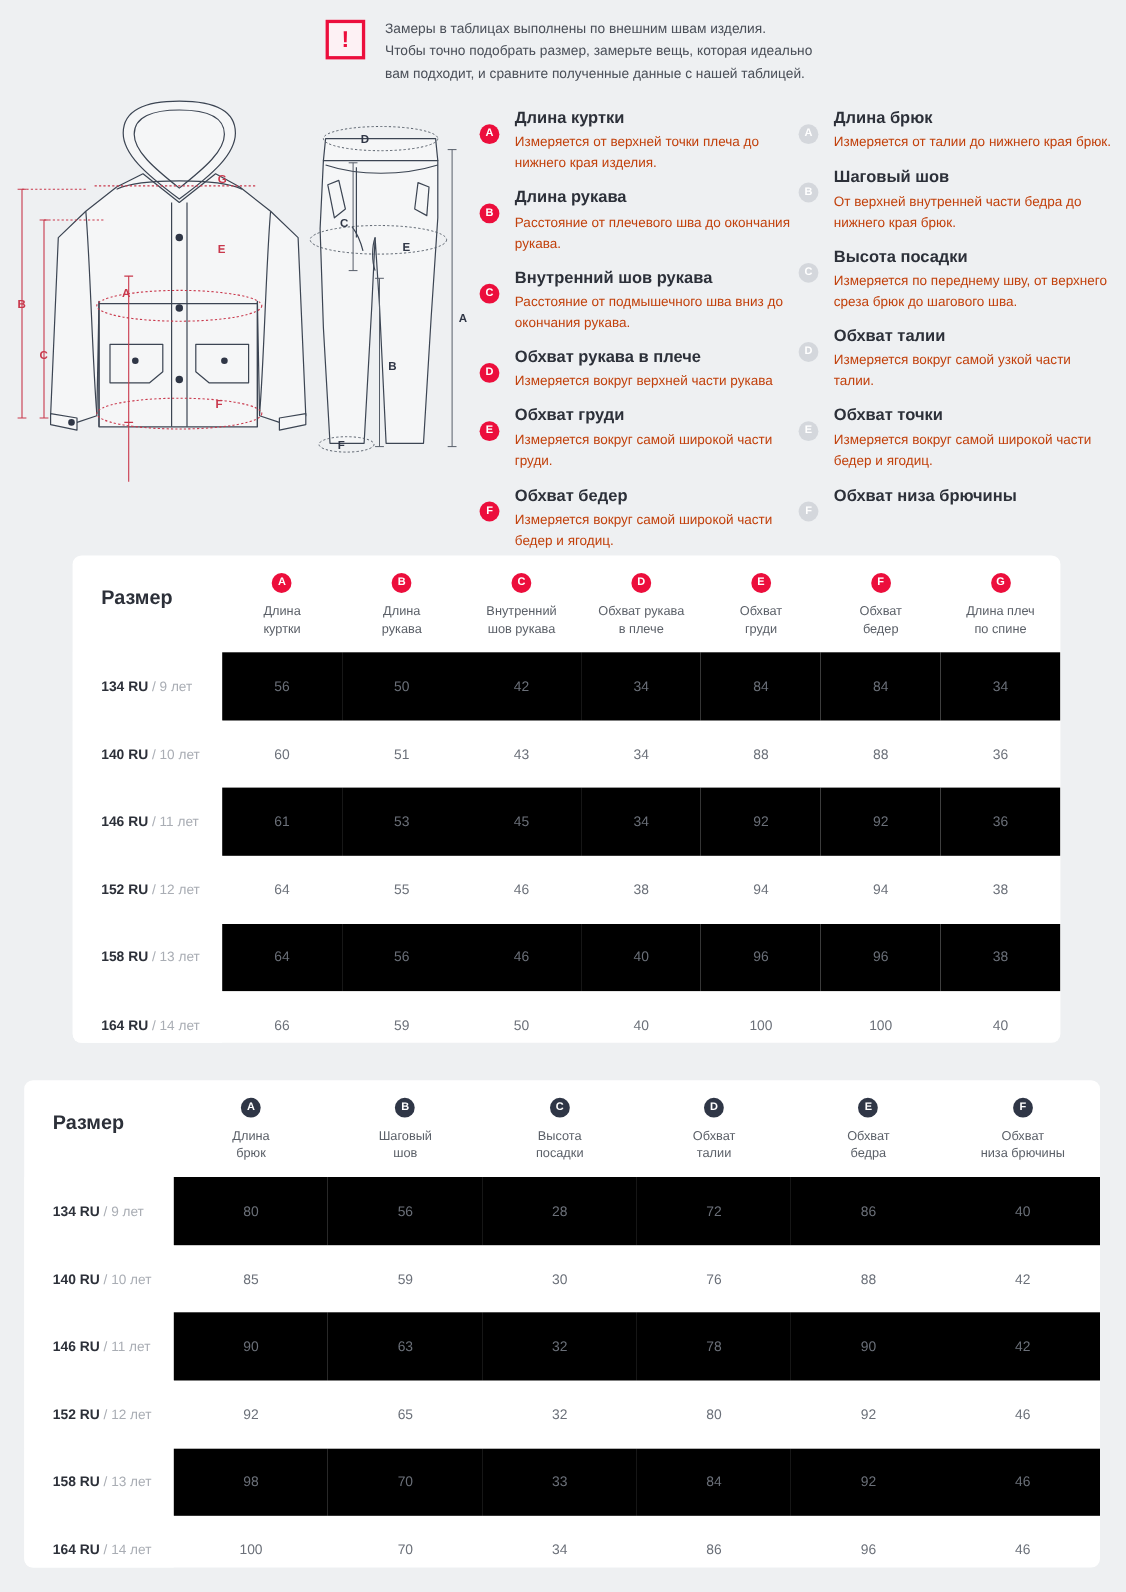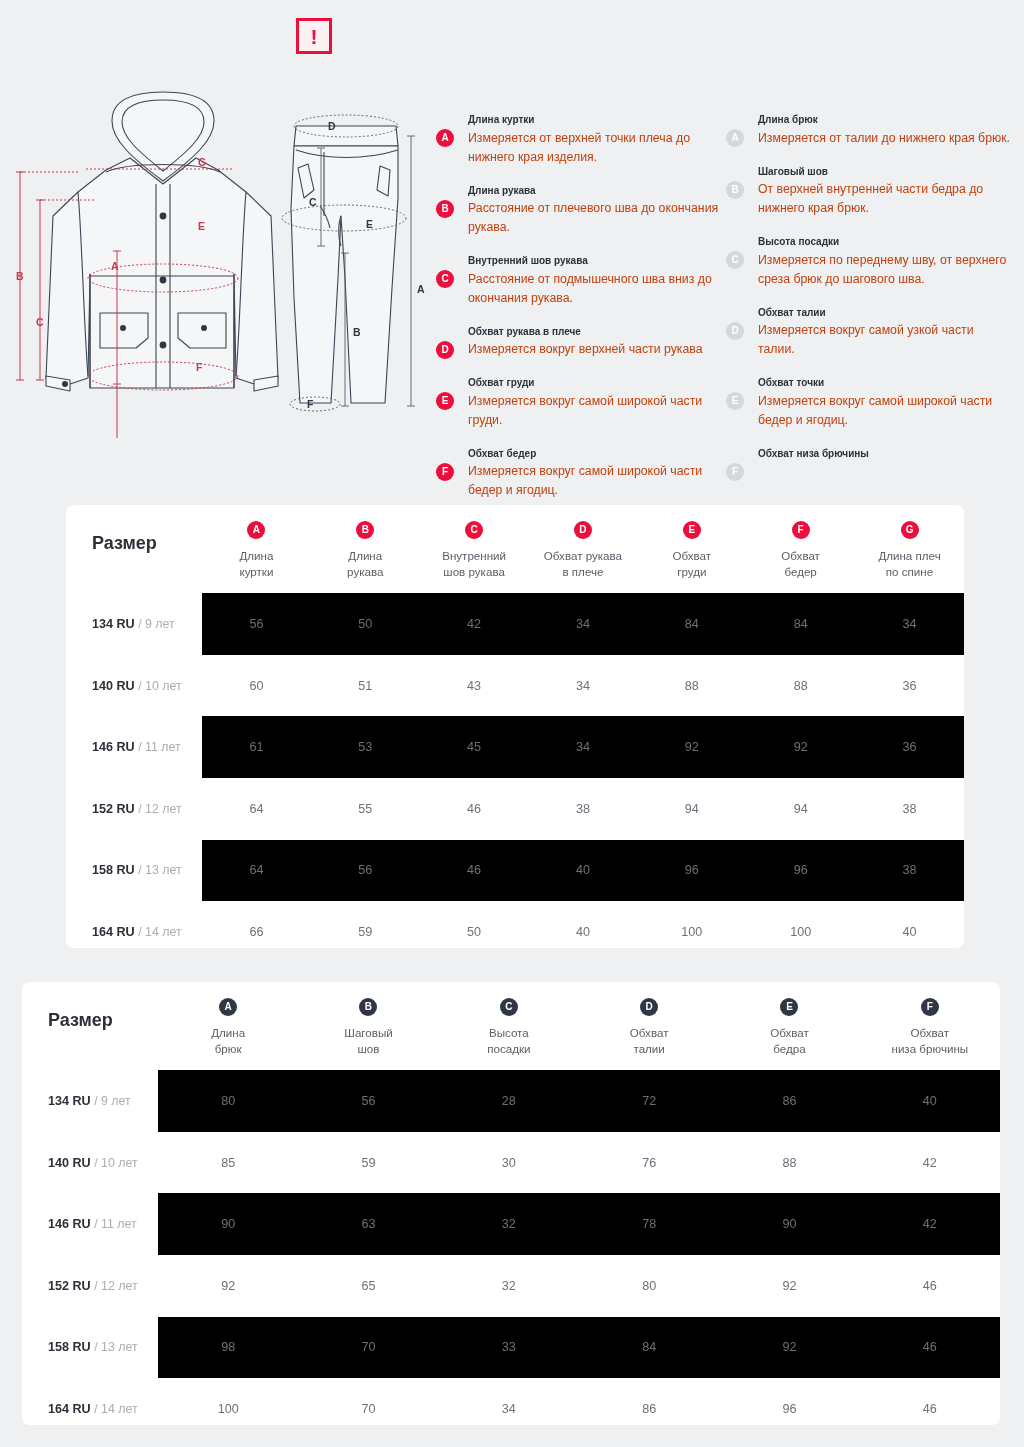--- a/index.html
+++ b/index.html
@@ -57,24 +57,23 @@
   .legend.jacket { left: 432px; width: 290px; }
   .legend.pants  { left: 722px; width: 290px; }
 
   .legend-item {
     position: relative;
     padding-left: 36px;
     margin-bottom: 10px;
   }
   .legend-title {
     font-weight: bold;
-    font-size: 10px;
+    font-size: 15px;
     color: #2c3039;
     margin-bottom: 1px;
-    margin-top: 16px;
   }
   .legend-desc { color: #c2410c; }
   .badge {
     position: absolute;
     width: 18px; height: 18px;
     border-radius: 50%;
     display: flex; align-items: center; justify-content: center;
     font-size: 10px; font-weight: bold;
     color: #fff;
     line-height: 1;
@@ -140,20 +139,25 @@
   tbody tr.striped td { background: #000000; }
   tbody tr.striped td.size-cell { background: #ffffff; }
 </style>
 </head>
 <body>
 
 <div class="page">
 
   <div class="notice">
     <div class="notice-icon">!</div>
+    <div class="notice-text">
+      <div>Замеры в таблицах выполнены по внешним швам изделия.</div>
+      <div>Чтобы точно подобрать размер, замерьте вещь, которая идеально</div>
+      <div>вам подходит, и сравните полученные данные с нашей таблицей.</div>
+    </div>
   </div>
 
   <div class="diagrams">
     <svg width="420" height="350" viewBox="0 0 420 350">
       <g fill="#f5f6f7" stroke="#3c4553" stroke-width="1.1" stroke-linejoin="round">
 
         <g>
 
           <path d="M104 33 C104 12, 124 4, 155 4 C186 4, 206 12, 206 33 C206 52, 186 70, 155 93 C124 70, 104 52, 104 33 Z"></path>
 

